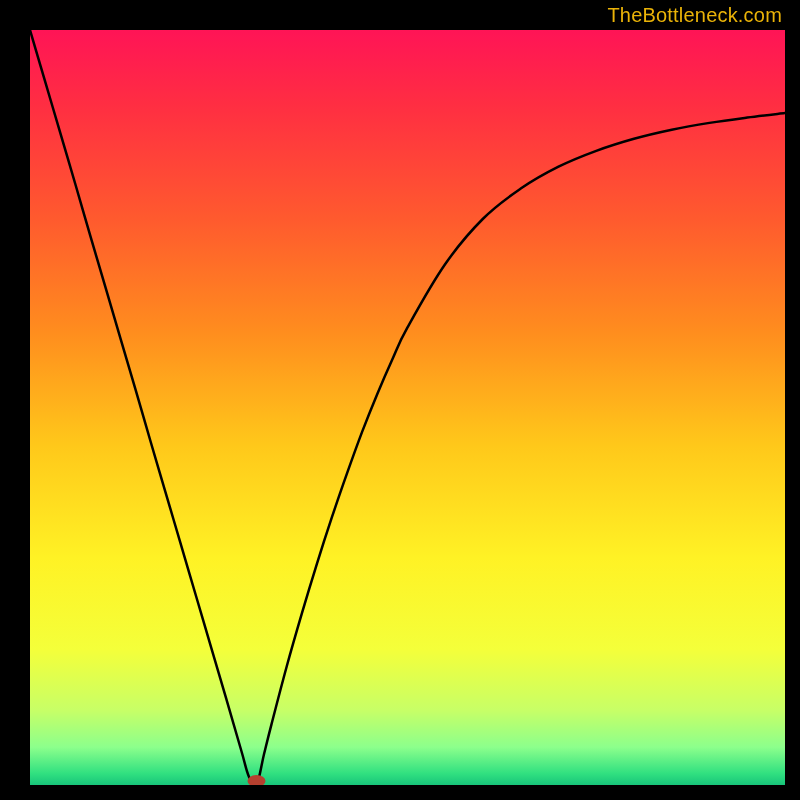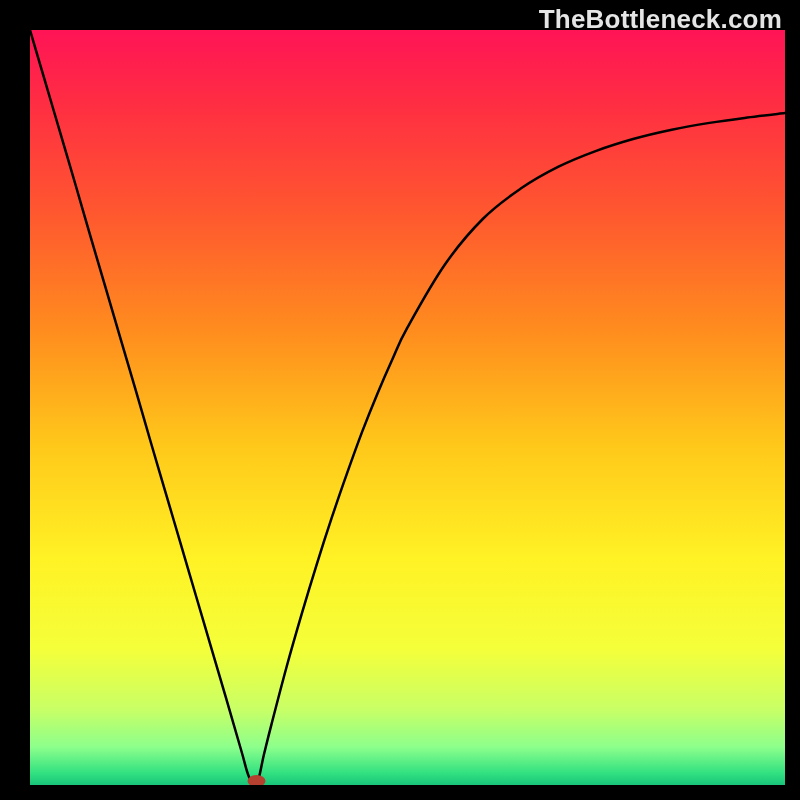--- a/index.html
+++ b/index.html
@@ -8,23 +8,23 @@
     height: 800px;
     background: #000;
     position: relative;
     overflow: hidden;
     font-family: Arial, Helvetica, sans-serif;
   }
   .watermark {
     position: absolute;
     top: 4px;
     right: 18px;
-    color: #e5e5e5;
-    font-size: 26px;
-    font-weight: 700;
+    color: #eab308;
+    font-size: 20px;
+    font-weight: 400;
     letter-spacing: 0.2px;
     z-index: 3;
   }
   .plot {
     position: absolute;
     left: 30px;
     top: 30px;
     width: 755px;
     height: 755px;
     z-index: 1;

